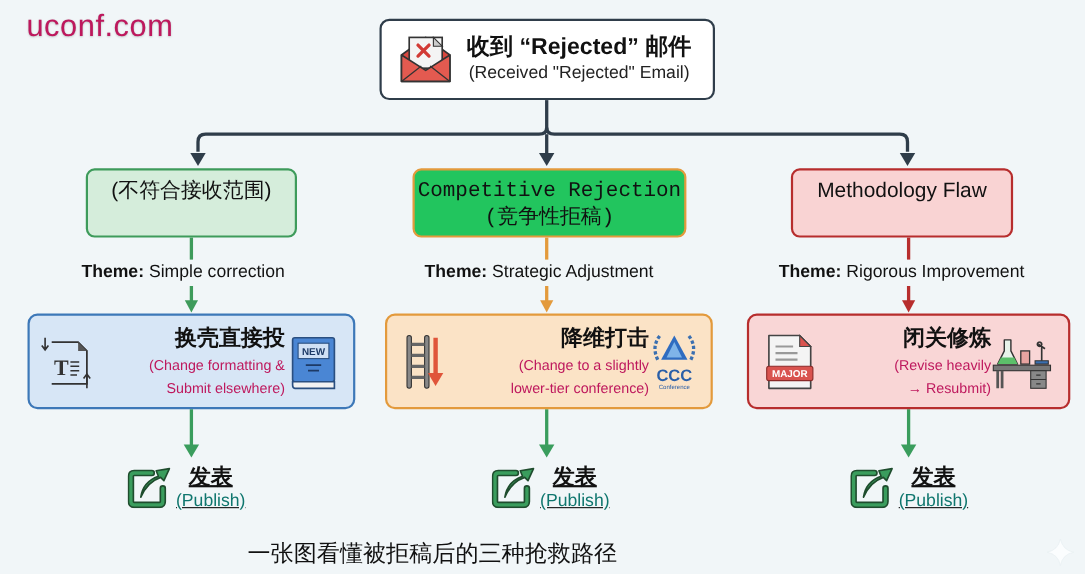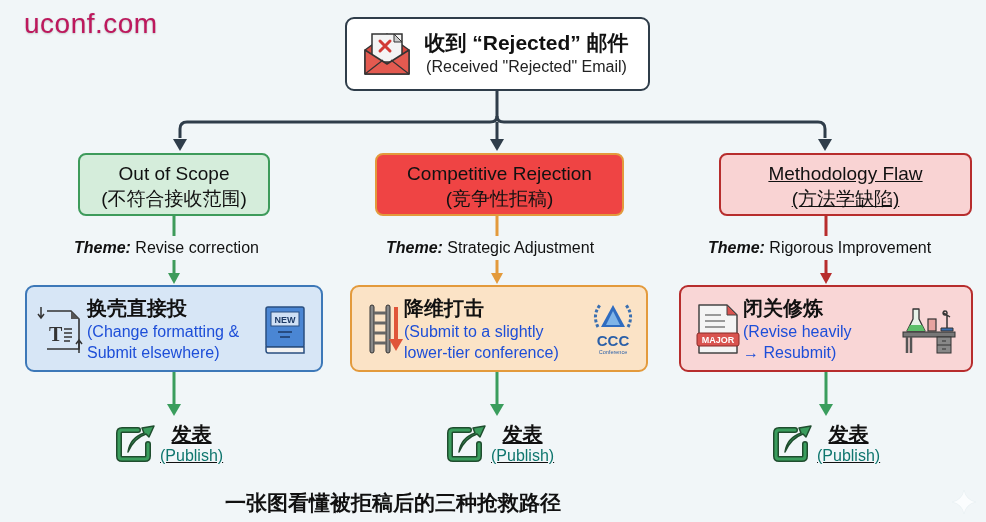--- a/index.html
+++ b/index.html
@@ -25,45 +25,45 @@
   .root-title { font-size: 21px; font-weight: bold; line-height: 26px; }
   .root-sub { font-size: 16px; line-height: 22px; color: #222; }
 
   svg.connectors { left: 0; top: 0; width: 986px; height: 522px; pointer-events: none; }
 
   .cat-box {
     box-sizing: border-box; border-radius: 8px; border: 2px solid;
     text-align: center; font-size: 19px; line-height: 25px; padding-top: 6px;
   }
   .cat-green { left: 78px; top: 153px; width: 192px; height: 63px; background: #d5eddb; border-color: #3e9b5b; }
-  .cat-orange { left: 375px; top: 153px; width: 249px; height: 63px; background: #ef4444; border-color: #e39a3c; }
-  .cat-red { left: 719px; top: 153px; width: 253px; height: 63px; background: #f9d3d3; border-color: #b72d2d; text-decoration: underline; }
+  .cat-orange { left: 375px; top: 153px; width: 249px; height: 63px; background: #22c55e; border-color: #e39a3c; font-family: Liberation Mono, monospace; }
+  .cat-red { left: 719px; top: 153px; width: 202px; height: 63px; background: #f9d3d3; border-color: #b72d2d; }
 
   .theme { font-size: 16px; white-space: nowrap; }
-  .theme b { font-weight: bold; font-style: italic; }
+  .theme b { font-weight: bold; }
 
   .act-box {
     box-sizing: border-box; border-radius: 9px; border: 2px solid;
     display: flex; align-items: center;
   }
   .act-blue { left: 25px; top: 285px; width: 298px; height: 87px; background: #d7e6f6; border-color: #3d78b8; }
   .act-orange { left: 350px; top: 285px; width: 298px; height: 87px; background: #fbe3c6; border-color: #e39a3c; }
   .act-red { left: 679px; top: 285px; width: 294px; height: 87px; background: #f9d6d6; border-color: #b72d2d; }
-  .act-text { flex: 1; text-align: left; }
+  .act-text { flex: 1; text-align: right; }
   .act-title { font-size: 20px; font-weight: bold; line-height: 26px; }
-  .act-sub { font-size: 16px; line-height: 21px; color: #1d4ed8; }
+  .act-sub { font-size: 13px; line-height: 21px; color: #be185d; }
   .act-icon { width: 52px; height: 56px; flex: 0 0 auto; }
 
   .publish { display: flex; align-items: flex-start; text-decoration: underline; }
   .pub-icon { width: 40px; height: 40px; margin-right: 4px; }
   .pub-text { text-align: center; }
   .pub-title { font-size: 20px; font-weight: bold; line-height: 24px; }
   .pub-sub { font-size: 16px; line-height: 20px; color: #0f766e; }
 
-  .caption { left: 0; width: 786px; top: 489px; text-align: center; font-size: 21px; font-weight: bold; }
+  .caption { left: 0; width: 786px; top: 489px; text-align: center; font-size: 21px; font-weight: normal; }
   .sparkle { right: 8px; bottom: 6px; width: 28px; height: 28px; }
 </style>
 </head>
 <body>
 
 <div class="abs watermark">uconf.com</div>
 
 <svg class="abs connectors" viewBox="0 0 986 522">
   <defs>
     <marker id="arrDark" markerWidth="10" markerHeight="10" refX="5" refY="5" orient="auto">
@@ -114,35 +114,33 @@
     <path d="M4,22 L26,36 L48,22 L48,46 L4,46 Z" fill="#e35a50" stroke="#333" stroke-width="1.5" stroke-linejoin="round"></path>
     <path d="M4,46 L22,32 M48,46 L30,32" stroke="#333" stroke-width="1.2"></path>
   </svg>
   <div class="root-text">
     <div class="root-title">收到 “Rejected” 邮件</div>
     <div class="root-sub">(Received "Rejected" Email)</div>
   </div>
 </div>
 
 <div class="abs cat-box cat-green">
-  <div>Out of Scope</div>
   <div>(不符合接收范围)</div>
 </div>
 <div class="abs cat-box cat-orange">
   <div>Competitive Rejection</div>
   <div>(竞争性拒稿)</div>
 </div>
 <div class="abs cat-box cat-red">
   <div>Methodology Flaw</div>
-  <div>(方法学缺陷)</div>
 </div>
 
 <div class="abs theme" style="left:74px; top:239px;">
   <b>Theme:</b>
-  <span>Revise correction</span>
+  <span>Simple correction</span>
 </div>
 <div class="abs theme" style="left:386px; top:239px;">
   <b>Theme:</b>
   <span>Strategic Adjustment</span>
 </div>
 <div class="abs theme" style="left:708px; top:239px;">
   <b>Theme:</b>
   <span>Rigorous Improvement</span>
 </div>
 
@@ -172,21 +170,21 @@
 <div class="abs act-box act-orange">
   <svg class="act-icon" style="margin-left:12px; width:40px;" viewBox="0 0 40 56">
     <rect x="6" y="4" width="4" height="48" rx="2" fill="#888" stroke="#333" stroke-width="1"></rect>
     <rect x="22" y="4" width="4" height="48" rx="2" fill="#888" stroke="#333" stroke-width="1"></rect>
     <path d="M10,12 L22,12 M10,22 L22,22 M10,32 L22,32 M10,42 L22,42" stroke="#666" stroke-width="3"></path>
     <path d="M32,6 L32,40" stroke="#e0553a" stroke-width="4"></path>
     <polygon points="25,38 39,38 32,50" fill="#e0553a"></polygon>
   </svg>
   <div class="act-text">
     <div class="act-title">降维打击</div>
-    <div class="act-sub">(Submit to a slightly</div>
+    <div class="act-sub">(Change to a slightly</div>
     <div class="act-sub">lower-tier conference)</div>
   </div>
   <svg class="act-icon" style="margin-right:10px; width:46px; height:64px;" viewBox="0 0 46 64">
     <path d="M8,30 Q2,18 10,8" stroke="#3a6fb0" stroke-width="3" fill="none" stroke-dasharray="3 2"></path>
     <path d="M38,30 Q44,18 36,8" stroke="#3a6fb0" stroke-width="3" fill="none" stroke-dasharray="3 2"></path>
     <polygon points="23,8 35,30 11,30" fill="#2f6cc0"></polygon>
     <polygon points="23,14 30,28 16,28" fill="#7fb4e8"></polygon>
     <text x="23" y="49" text-anchor="middle" font-family="Liberation Sans, sans-serif" font-weight="bold" font-size="15" fill="#2a5fa8">CCC</text>
     <text x="23" y="57" text-anchor="middle" font-family="Liberation Sans, sans-serif" font-size="5.5" fill="#2a5fa8">Conference</text>
   </svg>

